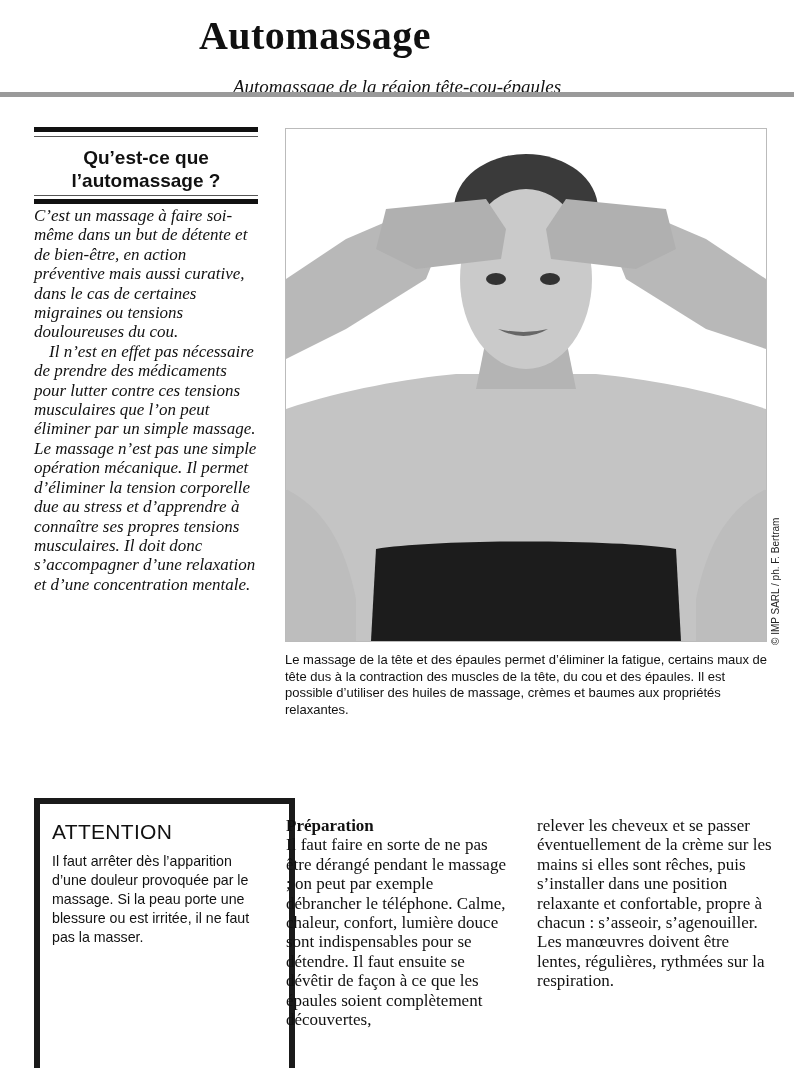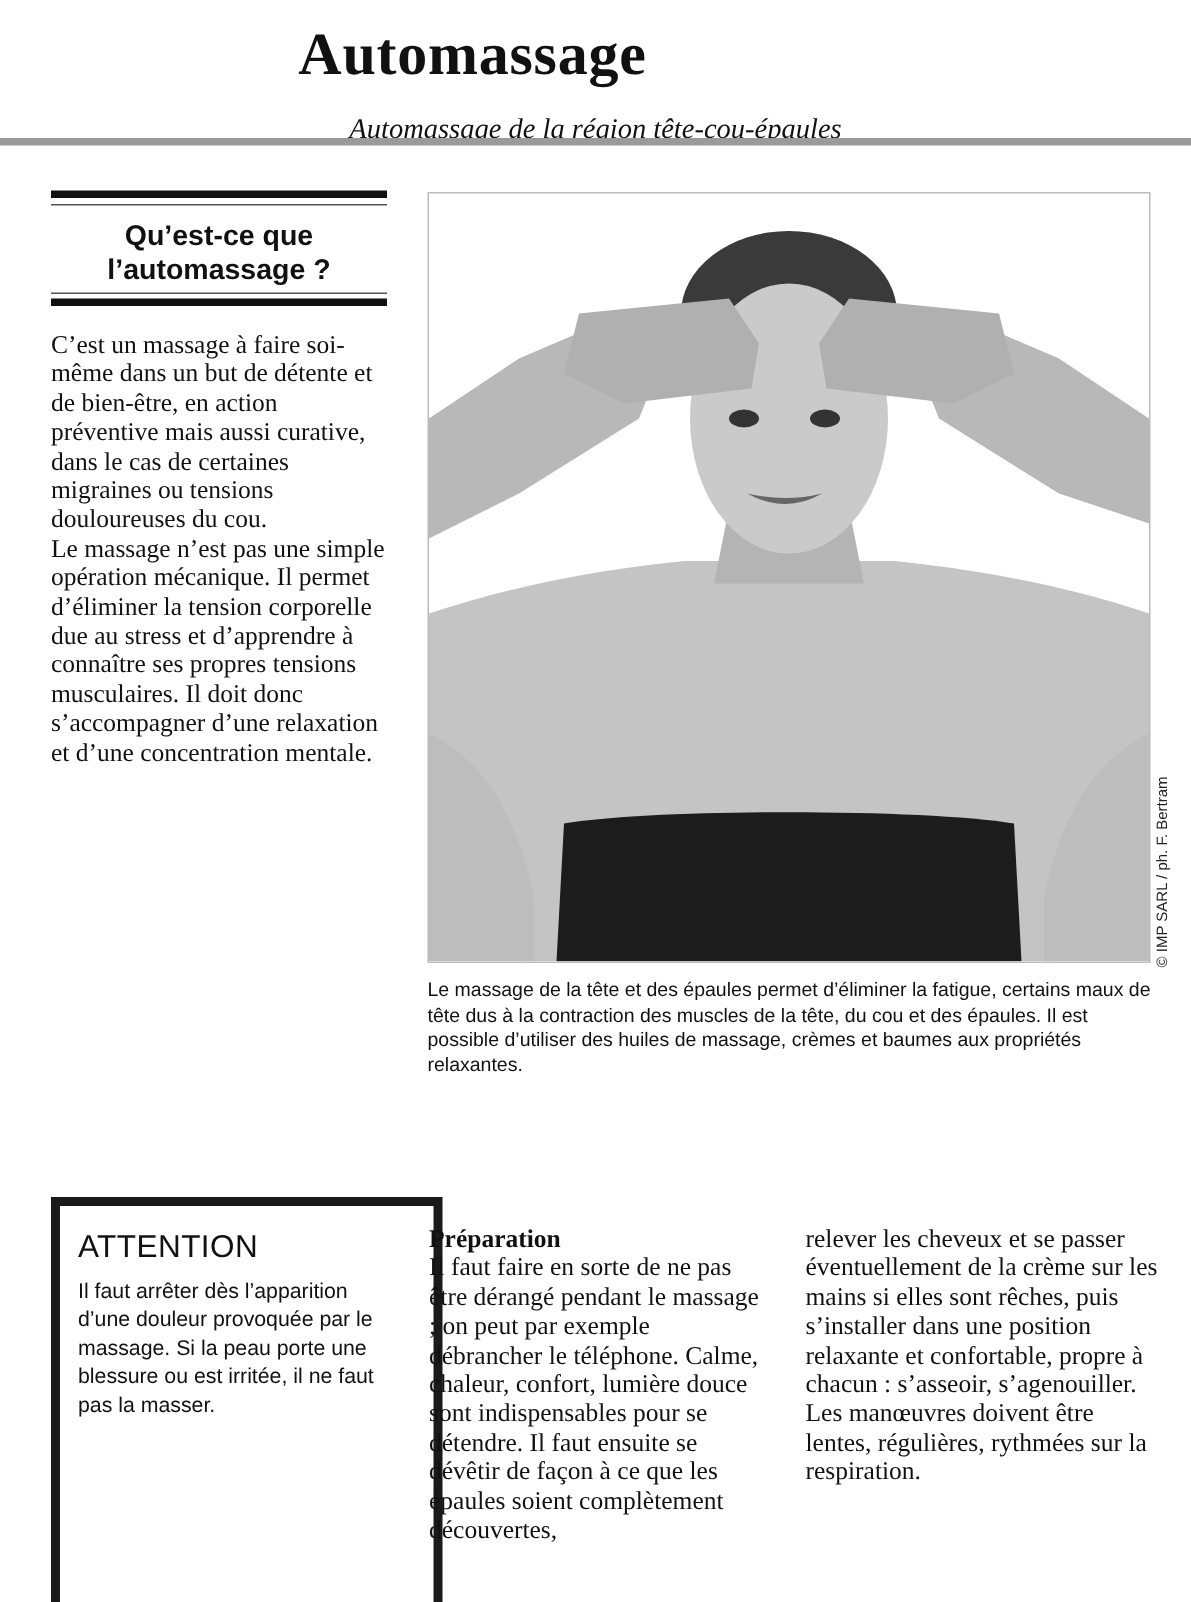--- a/index.html
+++ b/index.html
@@ -44,22 +44,23 @@
 
 <div class="q-rule-thick" style="top:127px;"></div>
 <div class="q-rule-thin" style="top:136px;"></div>
 <div class="q-heading sans">
   <div>Qu’est-ce que</div>
   <div>l’automassage ?</div>
 </div>
 <div class="q-rule-thin" style="top:195px;"></div>
 <div class="q-rule-thick" style="top:199px;"></div>
 
-<div class="body-text serif" style="left:34px; top:220px; width:226px;">
+<div class="body-text serif" style="left:34px; top:206px; width:226px;font-style:italic;">
   <p>C’est un massage à faire soi-même dans un but de détente et de bien-être, en action préventive mais aussi curative, dans le cas de certaines migraines ou tensions douloureuses du cou.</p>
+  <p class="indent">Il n’est en effet pas nécessaire de prendre des médicaments pour lutter contre ces tensions musculaires que l’on peut éliminer par un simple massage.</p>
   <p>Le massage n’est pas une simple opération mécanique. Il permet d’éliminer la tension corporelle due au stress et d’apprendre à connaître ses propres tensions musculaires. Il doit donc s’accompagner d’une relaxation et d’une concentration mentale.</p>
 </div>
 
 <div class="photo-frame">
   <svg width="480" height="512" viewBox="0 0 480 512">
     <rect width="480" height="512" fill="#ffffff"></rect>
 
     <path d="M0 150 L60 110 L130 80 L160 100 L140 150 L60 200 L0 230 Z" fill="#b8b8b8"></path>
     <path d="M480 150 L420 110 L350 80 L320 100 L340 150 L420 200 L480 220 Z" fill="#b8b8b8"></path>
 

